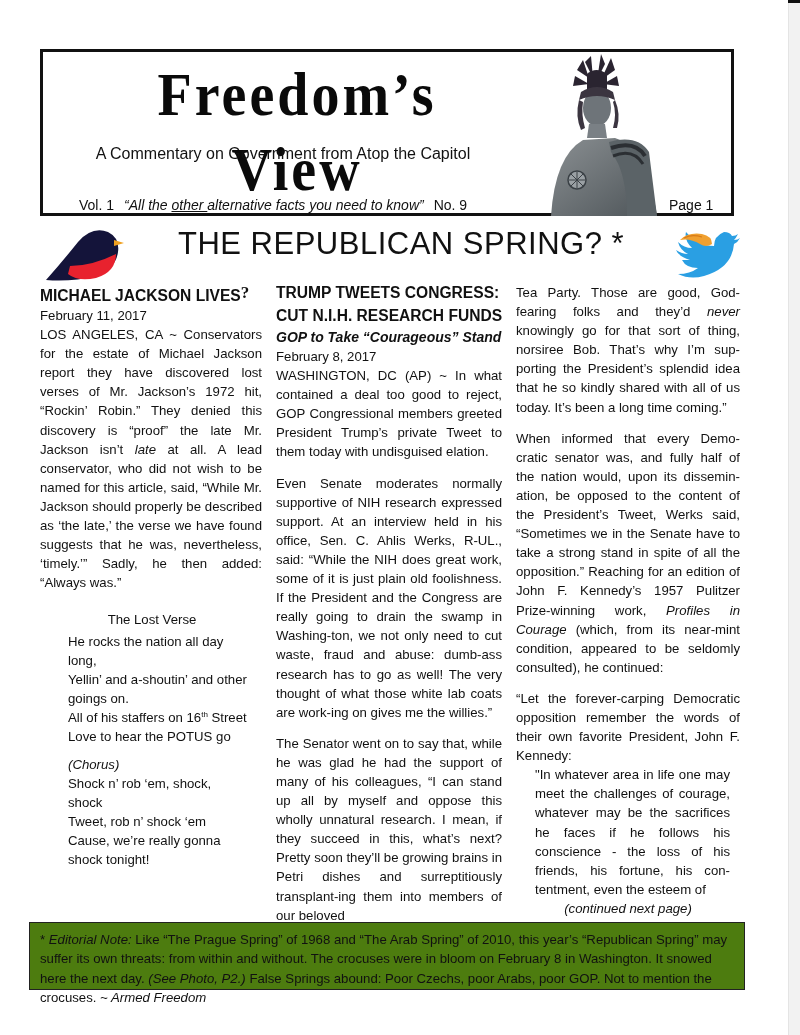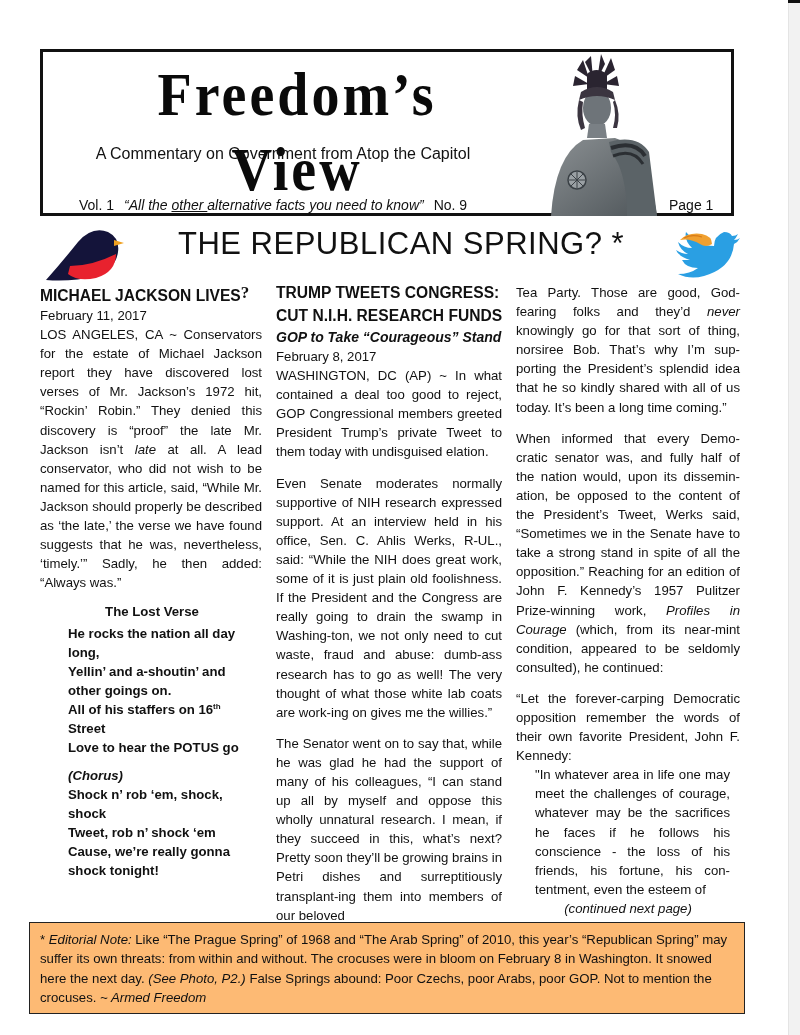--- a/index.html
+++ b/index.html
@@ -44,32 +44,32 @@
     .col { position: absolute; font-size: 13.2px; line-height: 19.1px; text-align: justify; }
     .col1 { left: 40px; top: 283px; width: 222px; }
     .col2 { left: 276px; top: 283px; width: 226px; }
     .col3 { left: 516px; top: 283px; width: 224px; }
     .col p { margin: 0; }
     .col .gap { height: 12px; }
     .art-head { font-weight: bold; font-size: 15.6px; line-height: 20px; text-align: left; white-space: nowrap; }
     .q-mark { font-family: "Liberation Serif", "DejaVu Serif", serif; font-size: 17px; vertical-align: 3px; }
     .art-sub { font-weight: bold; font-style: italic; font-size: 14px; line-height: 19px; text-align: left; }
     .dateline { text-align: left; }
-    .poem { margin-top: 10px; text-align: left; padding-left: 28px; width: 180px; font-weight: bold; }
+    .poem { margin-top: 18px; text-align: left; padding-left: 28px; width: 180px; }
     .poem .ptitle { text-align: center; padding-right: 12px; margin-bottom: 2px; }
     .poem .line { line-height: 19px; }
     .poem .chorus { font-style: italic; margin-top: 9px; }
     .blockquote { padding-left: 19px; padding-right: 10px; }
     .continued { text-align: center; font-style: italic; margin-top: 0px; }
     sup { font-size: 8px; line-height: 0; }
 
     
     .editorial {
-      position: absolute; left: 29px; top: 922px; width: 716px; height: 92px; box-sizing: border-box;
-      border: 1.5px solid #222; padding: 7px 8px 6px 10px; font-size: 13.2px; line-height: 19.3px; background: #fdba74;
+      position: absolute; left: 29px; top: 922px; width: 716px; height: 68px; box-sizing: border-box;
+      border: 1.5px solid #222; padding: 7px 8px 6px 10px; font-size: 13.2px; line-height: 19.3px; background: #4d7c0f;
     }
     .editorial .lbl { font-style: italic; }
     .editorial em { font-style: italic; }
   </style>
 </head>
 <body>
 
 <div class="right-edge"></div>
 <div class="top-notch"></div>
 

